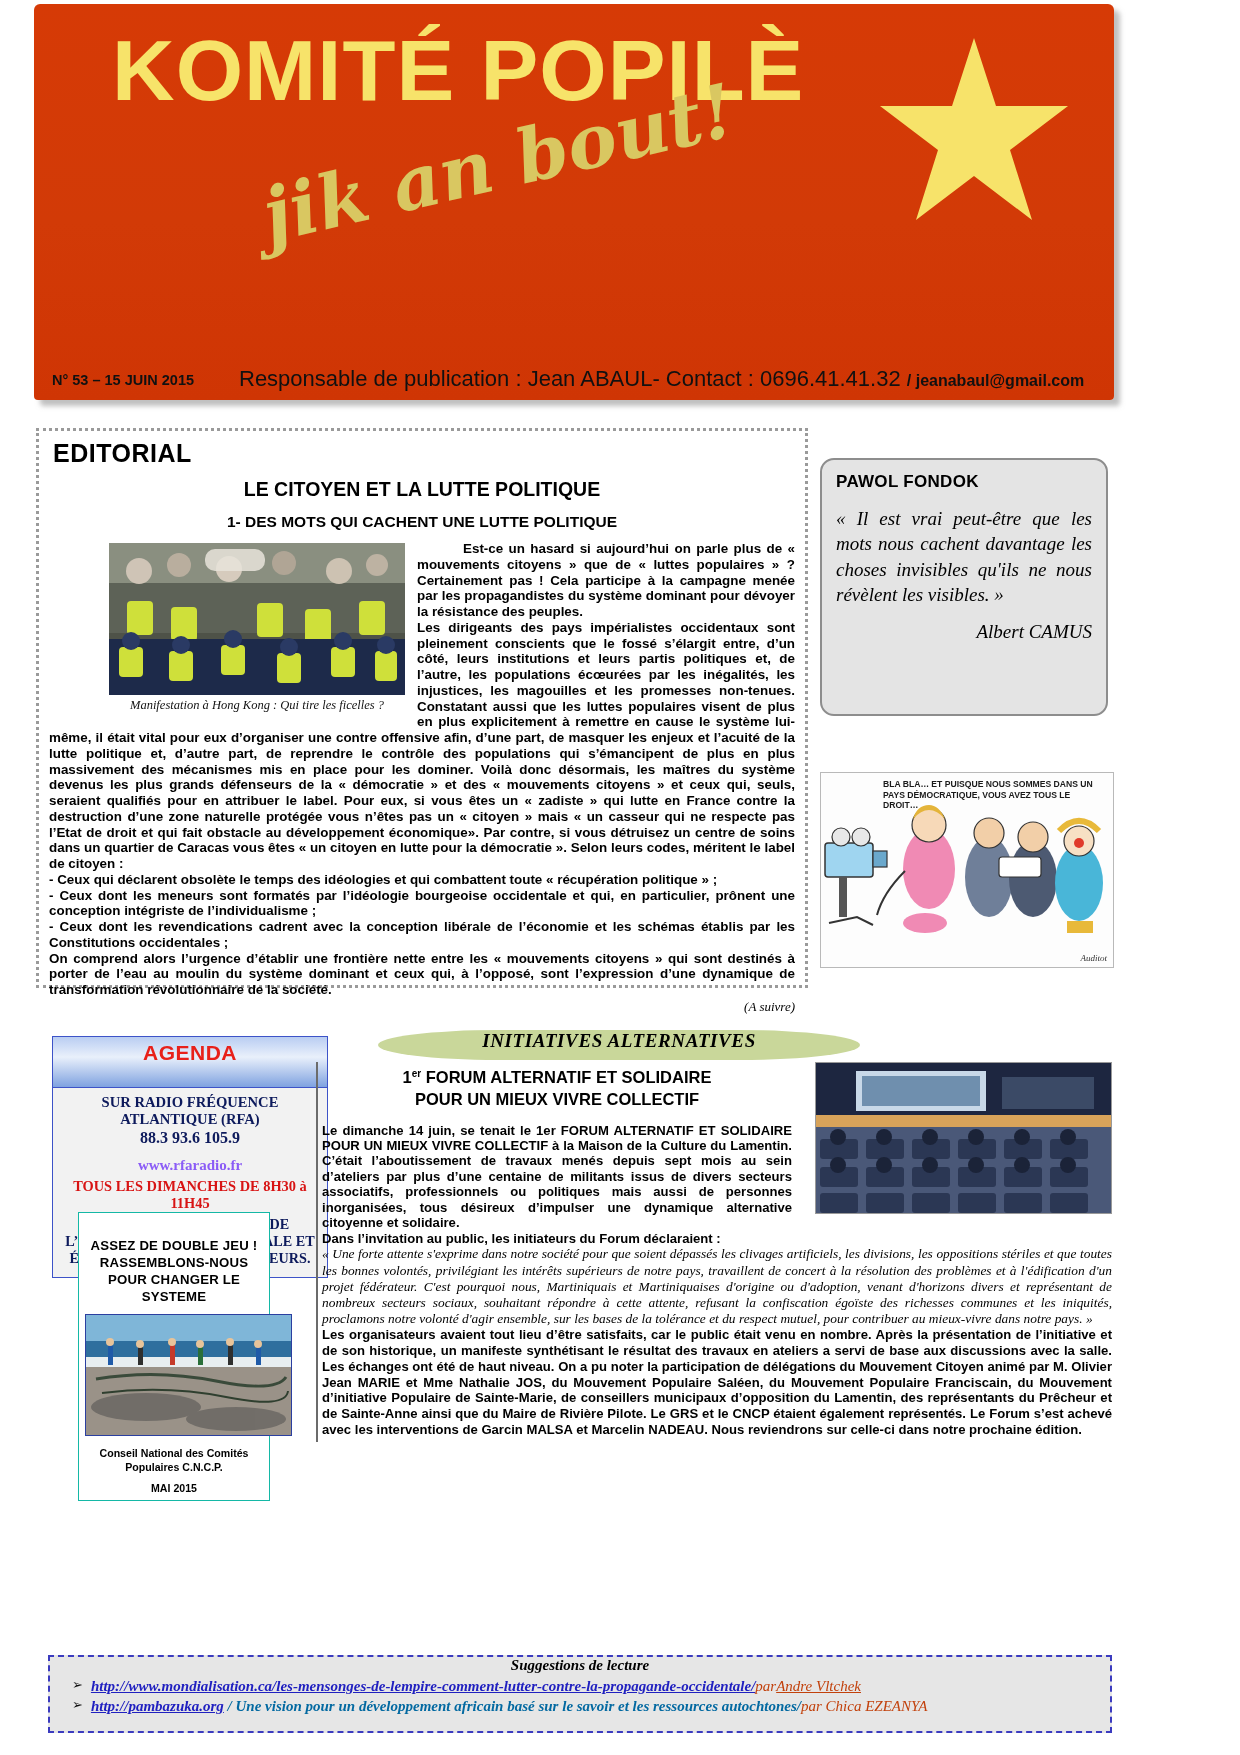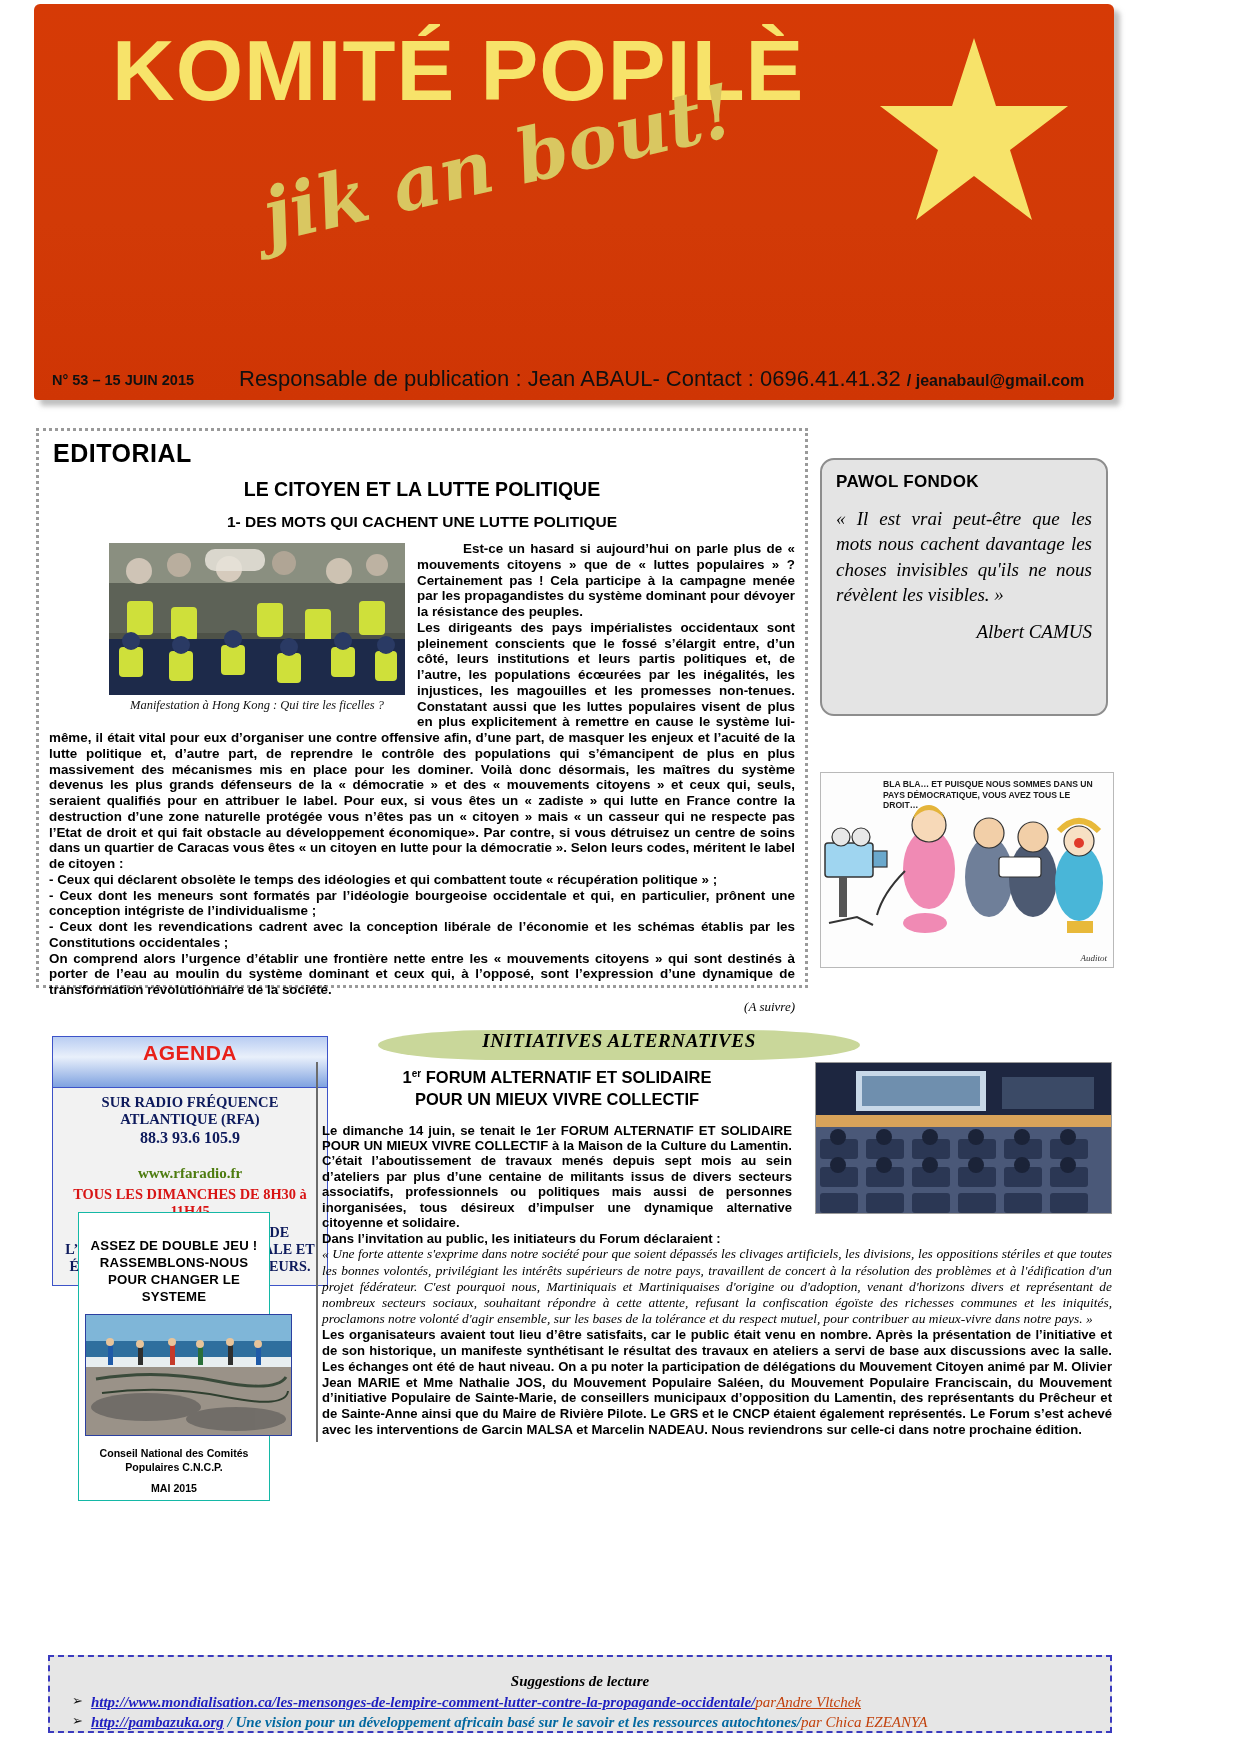--- a/index.html
+++ b/index.html
@@ -52,21 +52,21 @@
 
   
   .agenda{position:absolute;left:52px;top:1036px;width:276px;border:1px solid #3d53c8;box-sizing:border-box;
     background:#f2f2f2;}
   .agenda-head{background:linear-gradient(180deg,#b9cdf2 0%,#e9f0fb 40%,#7fa2e0 100%);
     border-bottom:1px solid #3d53c8;text-align:center;padding:4px 0 22px 0;}
   .agenda-head span{color:#e8201a;font-size:21px;font-weight:bold;letter-spacing:.5px;}
   .agenda-body{padding:6px 6px 10px 6px;text-align:center;font-family:"Liberation Serif",serif;}
   .ag-l1{font-size:14.6px;font-weight:bold;color:#0d1a5c;}
   .ag-l2{font-size:16px;font-weight:bold;color:#0d1a5c;margin-top:1px;}
-  .ag-l3{font-size:15px;font-weight:bold;color:#4d7c0f;margin-top:18px;}
+  .ag-l3{font-size:15px;font-weight:bold;color:#8b5cf6;margin-top:10px;}
   .ag-l4{font-size:14.4px;font-weight:bold;color:#d81414;margin-top:4px;}
   .ag-l5{font-size:14.2px;font-weight:bold;color:#0d1a5c;margin-top:4px;line-height:1.2;}
 
   
   .cncp{position:absolute;left:78px;top:1212px;width:192px;border:1px solid #14b8a6;background:#fff;
     box-sizing:border-box;padding:24px 6px 6px 6px;text-align:center;}
   .cncp-title{font-size:13.2px;font-weight:bold;line-height:1.3;letter-spacing:.2px;}
   .cncp-img{width:205px;height:120px;margin:8px auto 0 auto;border:1px solid #2b3fa0;position:relative;overflow:hidden;}
   .cncp-foot{font-size:10.6px;font-weight:bold;margin-top:10px;line-height:1.35;}
   .cncp-date{font-size:10.6px;font-weight:bold;margin-top:8px;}
@@ -85,21 +85,21 @@
   .init-lead{width:470px;font-weight:bold;}
   .init-quote{font-family:"Liberation Serif",serif;font-style:italic;font-size:13.4px;line-height:1.21;
     text-align:justify;margin-top:6px;}
   .init-tail{font-weight:bold;font-size:13.1px;line-height:1.2;text-align:justify;margin-top:6px;}
   .init-rule{position:absolute;left:316px;top:1062px;width:2px;height:380px;background:#6b6b6b;}
 
   .beach-strip{position:absolute;left:0;top:0;width:100%;height:100%;}
 
   
   .sugg{position:absolute;left:48px;top:1655px;width:1064px;height:78px;background:#e6e6e6;
-    border:2px dashed #3b3bbf;box-sizing:border-box;padding:16px 10px;}
+    border:2px dashed #3b3bbf;box-sizing:border-box;padding:0 10px;}
   .sugg-title{text-align:center;font-family:"Liberation Serif",serif;font-style:italic;font-weight:bold;
     font-size:15px;margin-bottom:2px;}
   .sugg-row{display:flex;align-items:flex-start;font-family:"Liberation Serif",serif;font-size:15px;
     line-height:1.35;}
   .sugg-bullet{color:#111;margin:0 8px 0 12px;font-size:13px;}
   .sugg-link{color:#2020c0;text-decoration:underline;font-style:italic;font-weight:bold;}
   .sugg-desc{font-style:italic;color:#0369a1;font-weight:bold;}
   .sugg-by{font-style:italic;color:#c2410c;}
   .sugg-by.u{text-decoration:underline;}
 </style>

